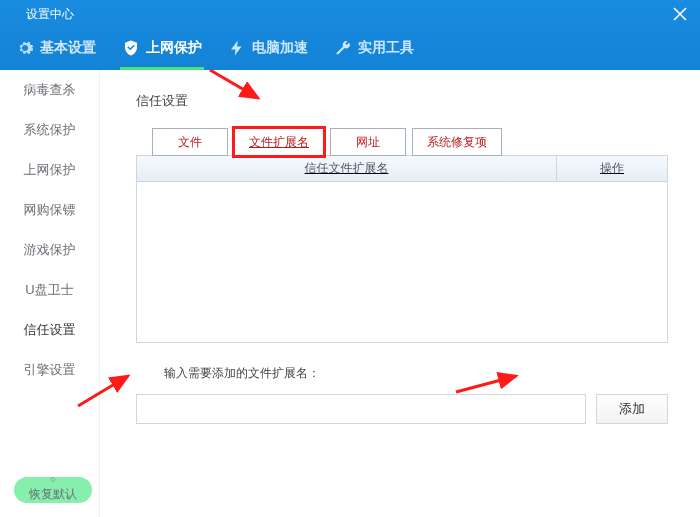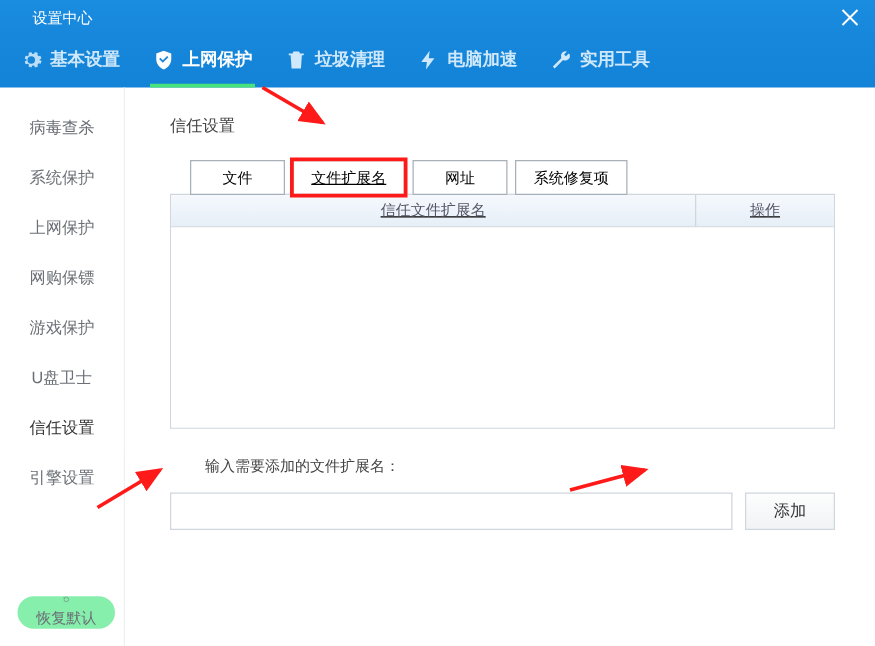--- a/index.html
+++ b/index.html
@@ -8,31 +8,31 @@
     .titlebar { height: 28px; background: linear-gradient(to bottom, #1a8de0, #1787db); display: flex; align-items: center; justify-content: space-between; padding: 0 0 0 26px; color: #fff; font-size: 12px; }
     .close-btn { width: 40px; height: 28px; display: flex; align-items: center; justify-content: center; cursor: pointer; }
     .close-btn svg { width: 14px; height: 14px; }
     
     .tabbar { height: 42px; background: linear-gradient(to bottom, #1787db, #1383d8); display: flex; align-items: center; padding-left: 14px; gap: 22px; font-weight: bold; }
     .tab { display: flex; align-items: center; gap: 6px; color: #cfe8fb; font-size: 14px; cursor: pointer; height: 42px; border-bottom: 3px solid transparent; padding: 0 2px; }
     .tab.active { color: #fff; border-bottom-color: #49e27b; }
     .tab svg { width: 18px; height: 18px; flex-shrink: 0; }
     
     .content { display: flex; height: calc(517px - 70px); }
-    .sidebar { width: 100px; border-right: 1px solid #eef0f2; display: flex; flex-direction: column; padding-top: 12px; position: relative; }
+    .sidebar { width: 100px; border-right: 1px solid #eef0f2; display: flex; flex-direction: column; padding-top: 0; position: relative; }
     .side-item { height: 40px; display: flex; align-items: center; justify-content: center; font-size: 13px; color: #6b7076; cursor: pointer; }
     .side-item.active { color: #333; background: #fff; }
     .restore-btn { position: absolute; bottom: 14px; left: 14px; width: 78px; height: 26px; background: #86efac; border-radius: 13px; display: flex; align-items: center; justify-content: flex-start; gap: 4px; font-size: 12px; color: #6b7076; cursor: pointer; flex-direction: column; }
     .restore-btn svg { width: 12px; height: 12px; }
     
     .main { flex: 1; padding: 22px 32px 0 36px; position: relative; }
     .section-title { font-size: 13px; color: #444; margin-bottom: 18px; }
     
     .subtabs { display: flex; margin-left: 16px; position: relative; z-index: 2; }
-    .subtab { height: 28px; min-width: 76px; border: 1px solid #a7b0b9; background: #fff; display: flex; align-items: center; justify-content: center; font-size: 12px; color: #000000; cursor: pointer; padding: 0 10px; }
+    .subtab { height: 28px; min-width: 76px; border: 1px solid #a7b0b9; background: #fff; display: flex; align-items: center; justify-content: center; font-size: 12px; color: #b91c1c; cursor: pointer; padding: 0 10px; }
     .subtab.wide { min-width: 90px; }
     .subtab + .subtab { margin-left: 6px; }
     .subtab.hot { outline: 3px solid #ff1a1a; outline-offset: -1px; text-decoration: underline; }
     
     .table-wrap { border: 1px solid #cfd6dd; margin-top: -1px; height: 188px; text-decoration: underline; }
     .table-head { display: flex; height: 26px; background: linear-gradient(to bottom, #f5f9fd, #e6eef7); border-bottom: 1px solid #cfd6dd; }
     .th { display: flex; align-items: center; justify-content: center; font-size: 12px; color: #556; }
     .th.col1 { flex: 1; border-right: 1px solid #cfd6dd; }
     .th.col2 { width: 110px; }
     .table-body { height: calc(100% - 26px); background: #fff; }
@@ -63,26 +63,20 @@
     <svg viewBox="0 0 24 24" fill="currentColor">
         <path d="M12 8a4 4 0 100 8 4 4 0 000-8zm9 4l2 1-1 3-2-.5a8 8 0 01-1.4 1.4l.5 2-3 1-1-2a8 8 0 01-2 0l-1 2-3-1 .5-2A8 8 0 018.2 16L6 16.5l-1-3 2-1a8 8 0 010-1l-2-1 1-3 2 .5A8 8 0 019.6 6.6L9 4.5l3-1 1 2a8 8 0 012 0l1-2 3 1-.5 2A8 8 0 0119.8 8l2-.5 1 3-2 1a8 8 0 010 1z" opacity="0.9"></path>
       </svg>
     <span>基本设置</span>
   </div>
   <div class="tab active">
     <svg viewBox="0 0 24 24" fill="currentColor">
         <path d="M12 2l8 3v6c0 5-3.5 9.5-8 11-4.5-1.5-8-6-8-11V5l8-3zm-1 13l6-6-1.4-1.4L11 12.2 8.4 9.6 7 11l4 4z"></path>
       </svg>
     <span>上网保护</span>
-  </div>
-  <div class="tab">
-    <svg viewBox="0 0 24 24" fill="currentColor">
-        <path d="M6 7h12l-1 14H7L6 7zm3-4h6l1 2h4v2H4V5h4l1-2z"></path>
-      </svg>
-    <span>垃圾清理</span>
   </div>
   <div class="tab">
     <svg viewBox="0 0 24 24" fill="currentColor">
         <path d="M13 2L4 14h6l-1 8 9-12h-6l1-8z"></path>
       </svg>
     <span>电脑加速</span>
   </div>
   <div class="tab">
     <svg viewBox="0 0 24 24" fill="currentColor">
         <path d="M21 6a5 5 0 01-7 6l-9 9-2-2 9-9a5 5 0 016-7l-3 3 2 2 3-3 1 1z"></path>

